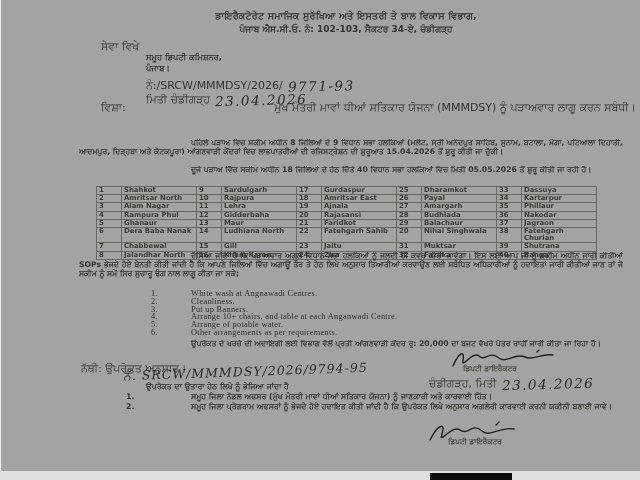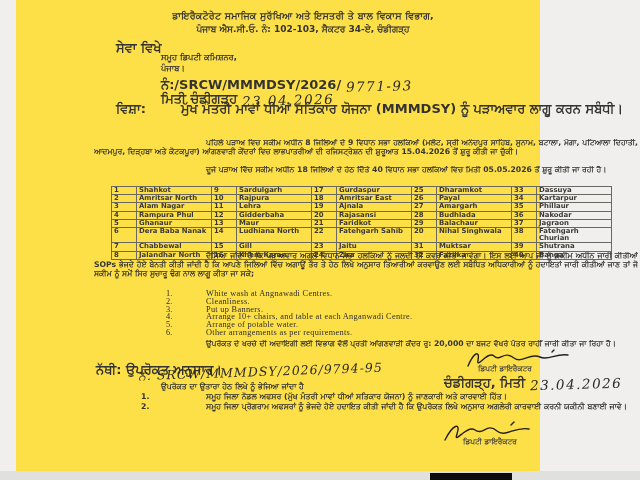--- a/index.html
+++ b/index.html
@@ -4,29 +4,29 @@
 <style>
   html,body{margin:0;padding:0;}
   body{
     width:640px;height:480px;overflow:hidden;position:relative;
     background:#f0efed;
     font-family:"DejaVu Sans",sans-serif;
     color:#35332f;
     -webkit-font-smoothing:antialiased;
   }
   .paper{
-    position:absolute;left:16px;top:0;width:524px;height:471px;
-    background:#fde047;
+    position:absolute;left:1px;top:0;width:640px;height:471px;
+    background:#a3a3a3;
   }
   .abs{position:absolute;}
   .bold{font-weight:bold;margin-top:40px;}
   .center{text-align:center;}
   .letterhead1{left:60px;right:10px;top:10px;font-size:9.5px;font-weight:bold;letter-spacing:.2px;}
   .letterhead2{left:60px;right:10px;top:24px;font-size:9px;font-weight:bold;}
-  .label{font-size:13px;font-weight:bold;}
+  .label{font-size:11px;font-weight:normal;text-align:right;}
   .addr{font-size:8.3px;font-weight:600;}
   .para{
     left:78px;width:544px;font-size:7.7px;line-height:8.8px;
     text-align:justify;font-weight:600;overflow:hidden;
   }
   .indent{text-indent:112px;}
   .hand{
     font-family:"DejaVu Serif",serif;font-style:italic;font-weight:normal;
     color:#2b2a28;display:inline-block;
   }

